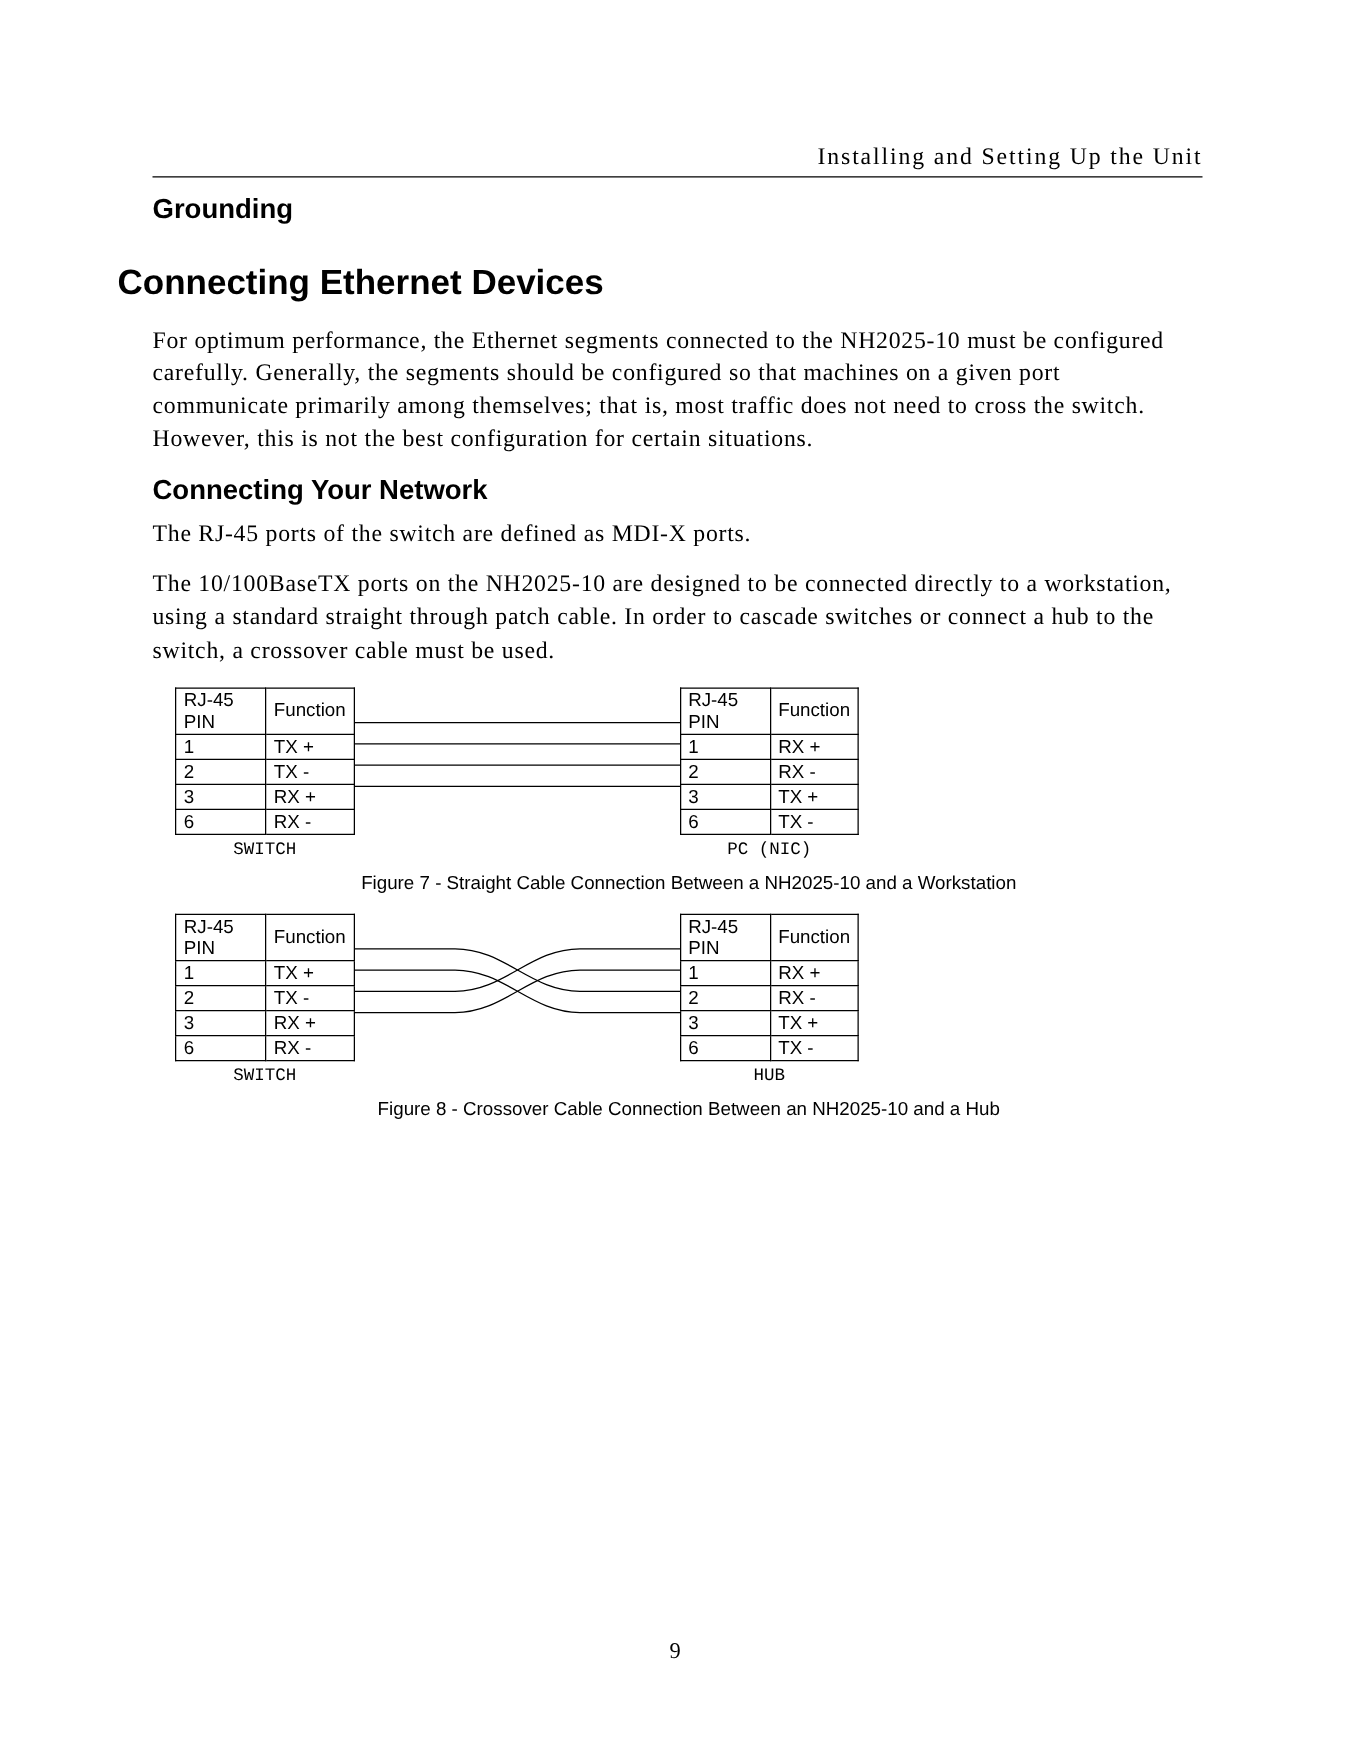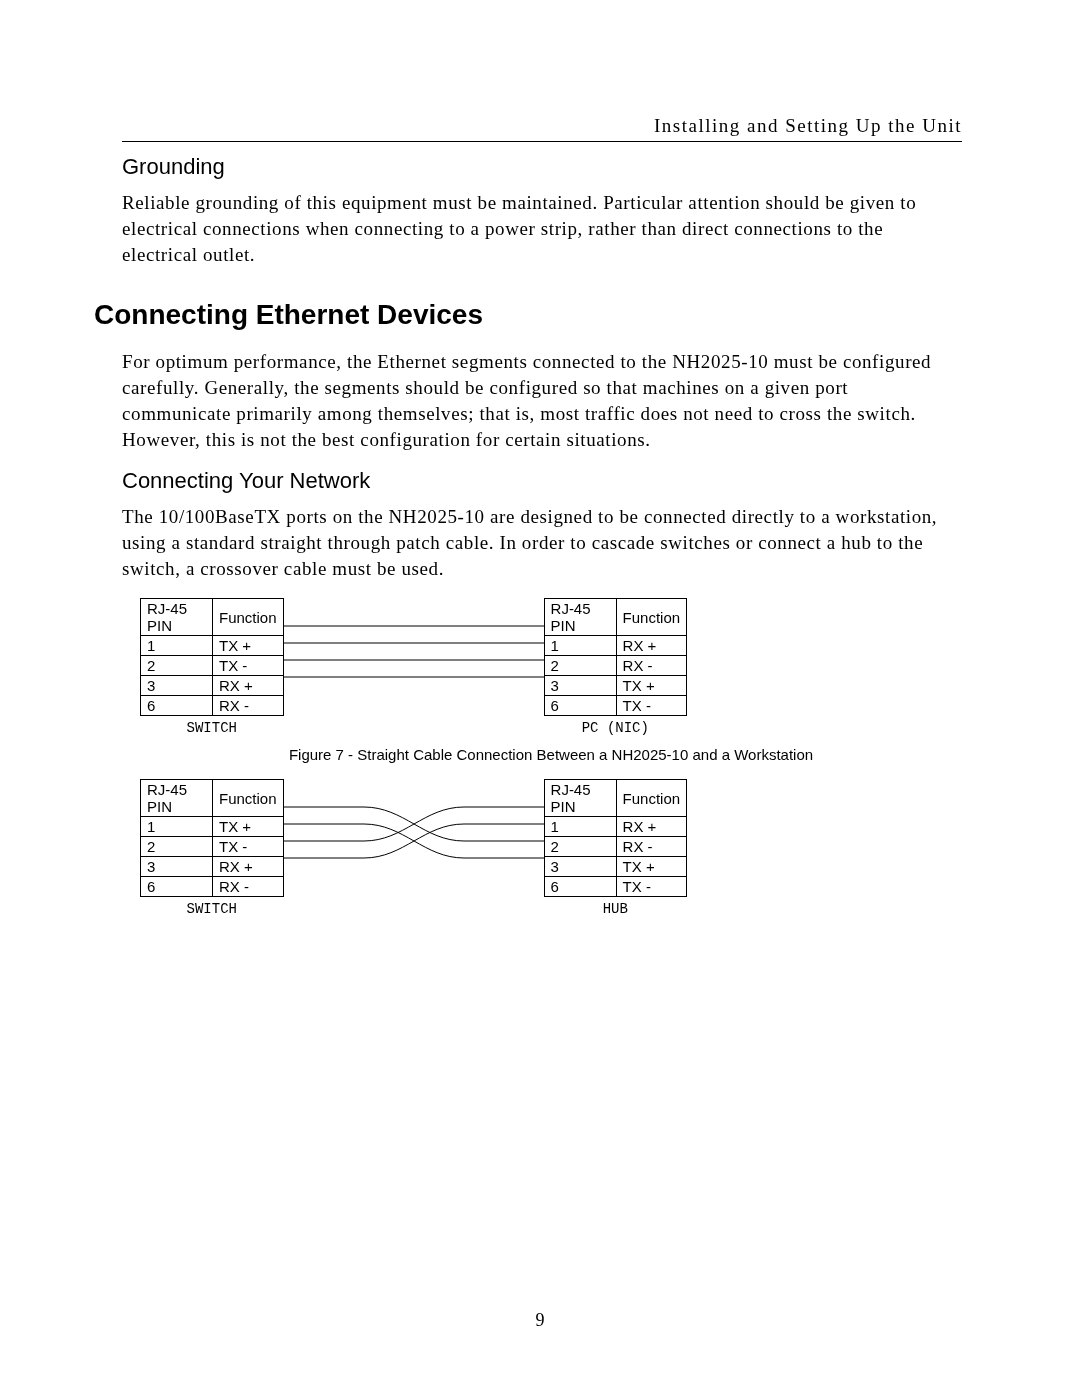--- a/index.html
+++ b/index.html
@@ -19,21 +19,21 @@
   .running-head {
     text-align: right;
     font-size: 19px;
     letter-spacing: 1.5px;
     border-bottom: 1.5px solid #000;
     padding-bottom: 4px;
     margin-bottom: 12px;
   }
   .h3 {
     font-family: Arial, Helvetica, sans-serif;
-    font-weight: normal;
+    font-weight: bold;
     font-size: 22px;
     margin: 4px 0 10px 0;
   }
   .h2 {
     font-family: Arial, Helvetica, sans-serif;
     font-weight: bold;
     font-size: 28px;
     margin: 30px 0 18px -28px;
   }
   p.body {
@@ -94,26 +94,26 @@
   }
 </style>
 </head>
 <body>
 
 <div class="page">
 
   <div class="running-head">Installing and Setting Up the Unit</div>
 
   <div class="h3">Grounding</div>
-  <p class="body">Reliable grounding of this equipment must be maintained.  Particular attention should be given to electrical connections when connecting to a power strip, rather than direct connections to the electrical outlet.</p>
 
   <div class="h2">Connecting Ethernet Devices</div>
   <p class="body">For optimum performance, the Ethernet segments connected to the NH2025-10 must be configured carefully.  Generally, the segments should be configured so that machines on a given port communicate primarily among themselves; that is, most traffic does not need to cross the switch.  However, this is not the best configuration for certain situations.</p>
 
   <div class="h3">Connecting Your Network</div>
+  <p class="body">The RJ-45 ports of the switch are defined as MDI-X ports.</p>
   <p class="body">The 10/100BaseTX ports on the NH2025-10 are designed to be connected directly to a workstation, using a standard straight through patch cable. In order to cascade switches or connect a hub to the switch, a crossover cable must be used.</p>
 
   <div class="figure-block">
     <div class="pin-tables">
       <div>
         <table class="pins">
           <tbody>
               <tr>
             <td class="pin">RJ-45 PIN</td>
             <td class="fn">Function</td>
@@ -247,16 +247,17 @@
               </tr>
           <tr>
                 <td class="pin">6</td>
                 <td class="fn">TX -</td>
               </tr>
         </tbody>
           </table>
         <div class="table-sub">HUB</div>
       </div>
     </div>
+    <div class="fig-caption">Figure 8 - Crossover Cable Connection Between an NH2025-10 and a Hub</div>
   </div>
 
   <div class="page-num">9</div>
 </div>
 
 </body></html>

